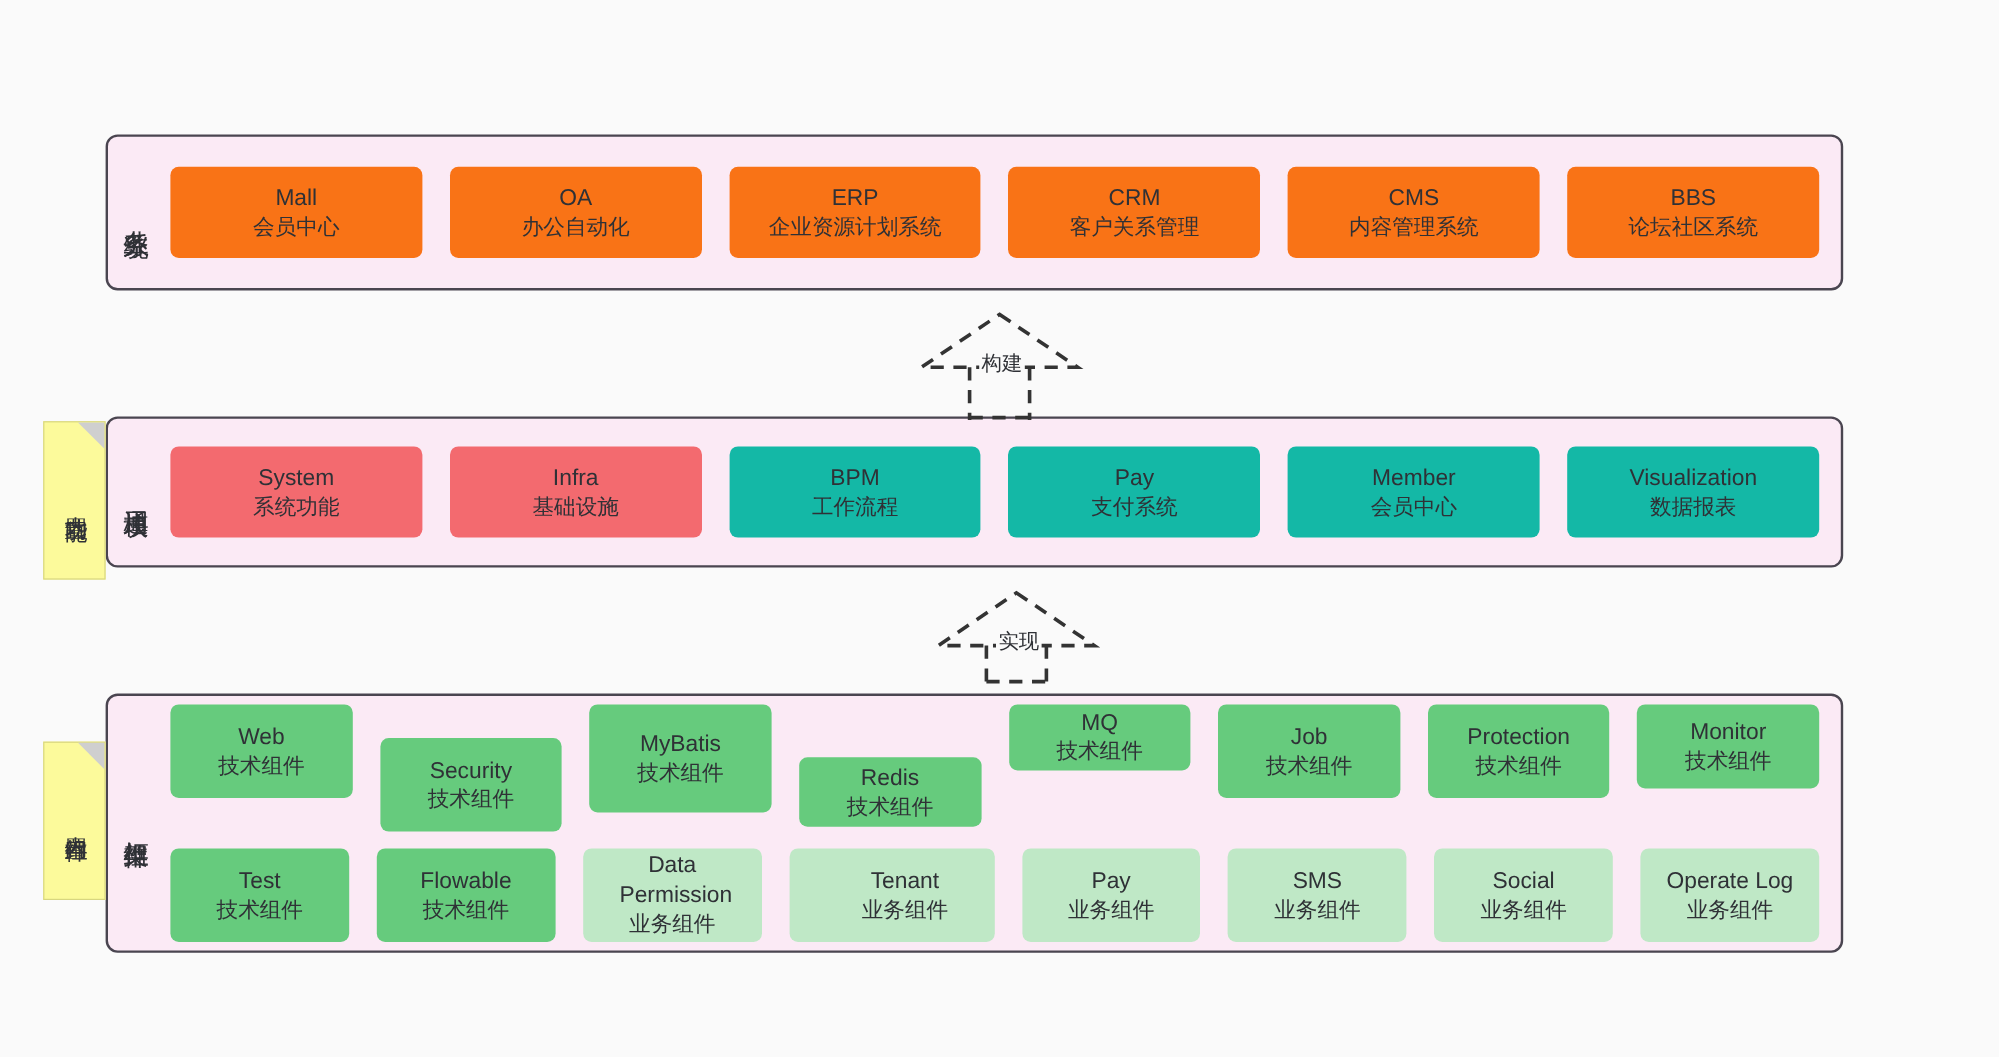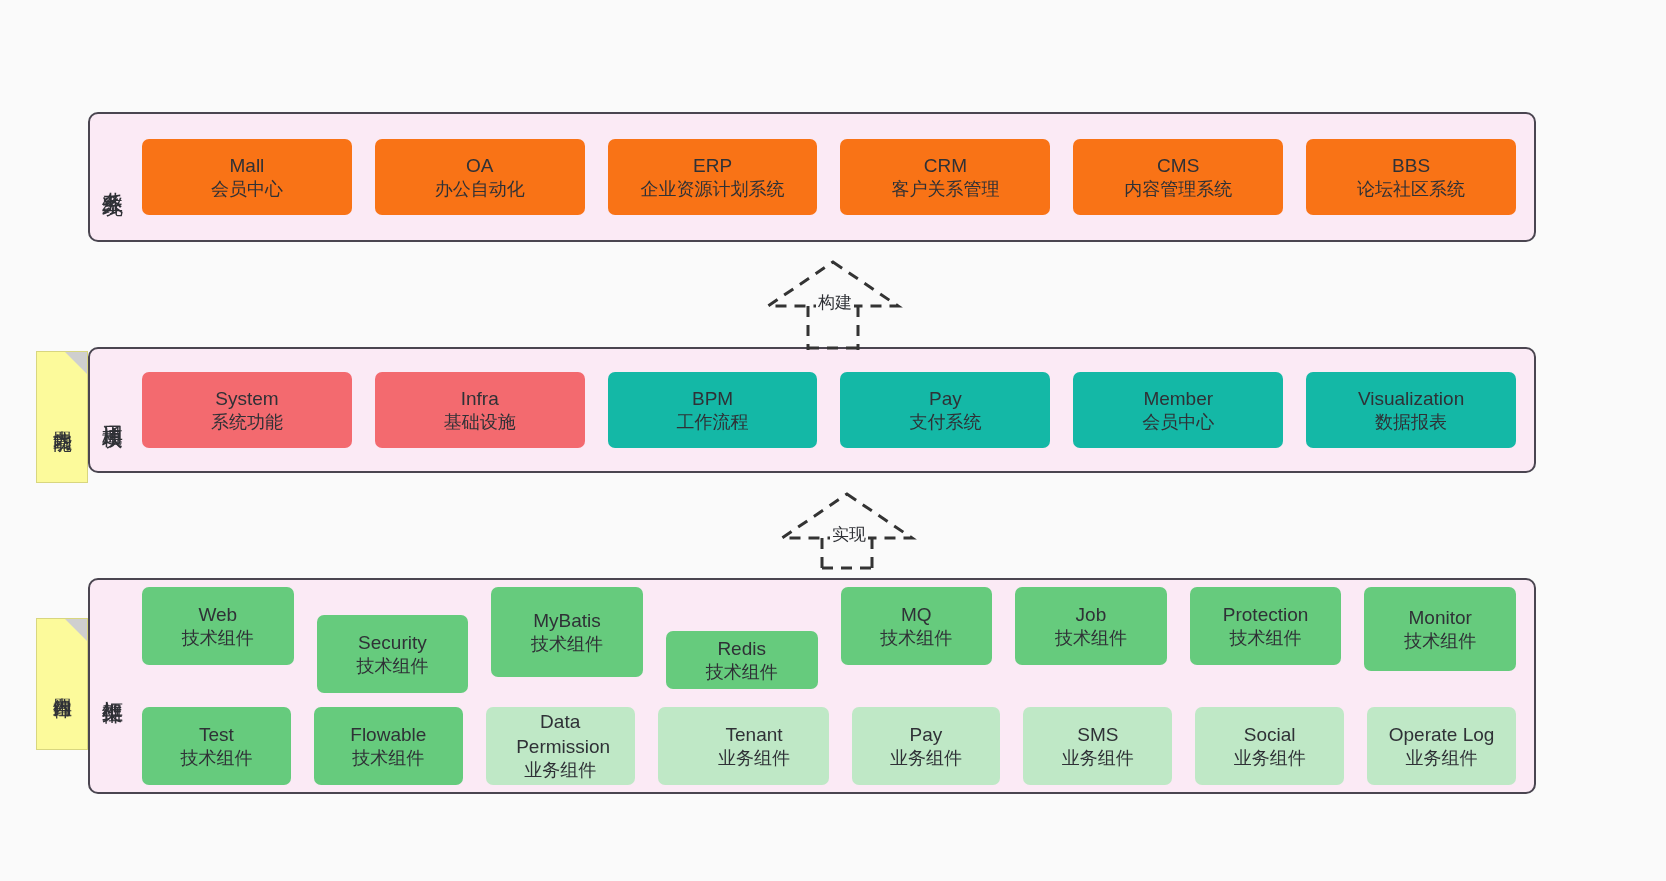--- a/index.html
+++ b/index.html
@@ -249,33 +249,33 @@
           <span class="cn">技术组件</span>
         </div>
         <div class="node n-green" style="height:90px;">
           <span class="en">MyBatis</span>
           <span class="cn">技术组件</span>
         </div>
         <div class="node n-green" style="height:58px;margin-top:44px;">
           <span class="en">Redis</span>
           <span class="cn">技术组件</span>
         </div>
-        <div class="node n-green" style="height:78px;">
+        <div class="node n-green" style="height:55px;">
           <span class="en">MQ</span>
           <span class="cn">技术组件</span>
         </div>
         <div class="node n-green" style="height:78px;">
           <span class="en">Job</span>
           <span class="cn">技术组件</span>
         </div>
         <div class="node n-green" style="height:78px;">
           <span class="en">Protection</span>
           <span class="cn">技术组件</span>
         </div>
-        <div class="node n-green" style="height:84px;">
+        <div class="node n-green" style="height:70px;">
           <span class="en">Monitor</span>
           <span class="cn">技术组件</span>
         </div>
       </div>
 
       <div class="row">
         <div class="node n-green" style="height:78px;">
           <span class="en">Test</span>
           <span class="cn">技术组件</span>
         </div>

